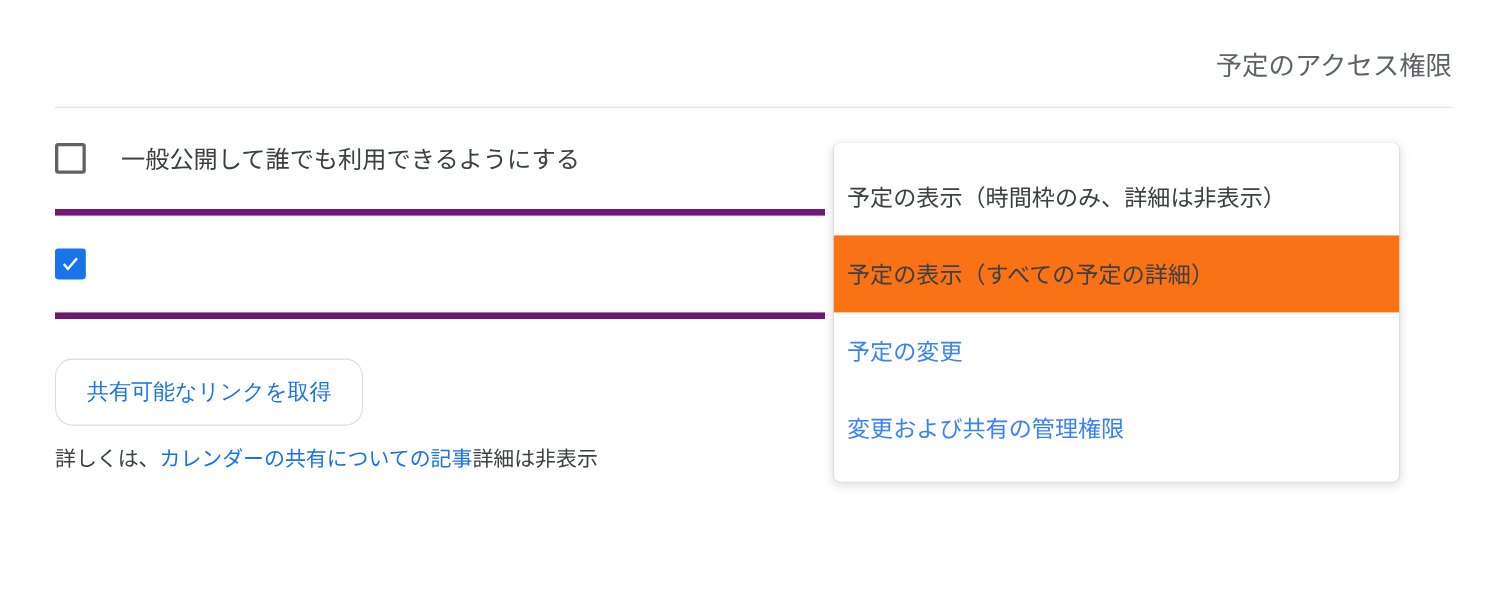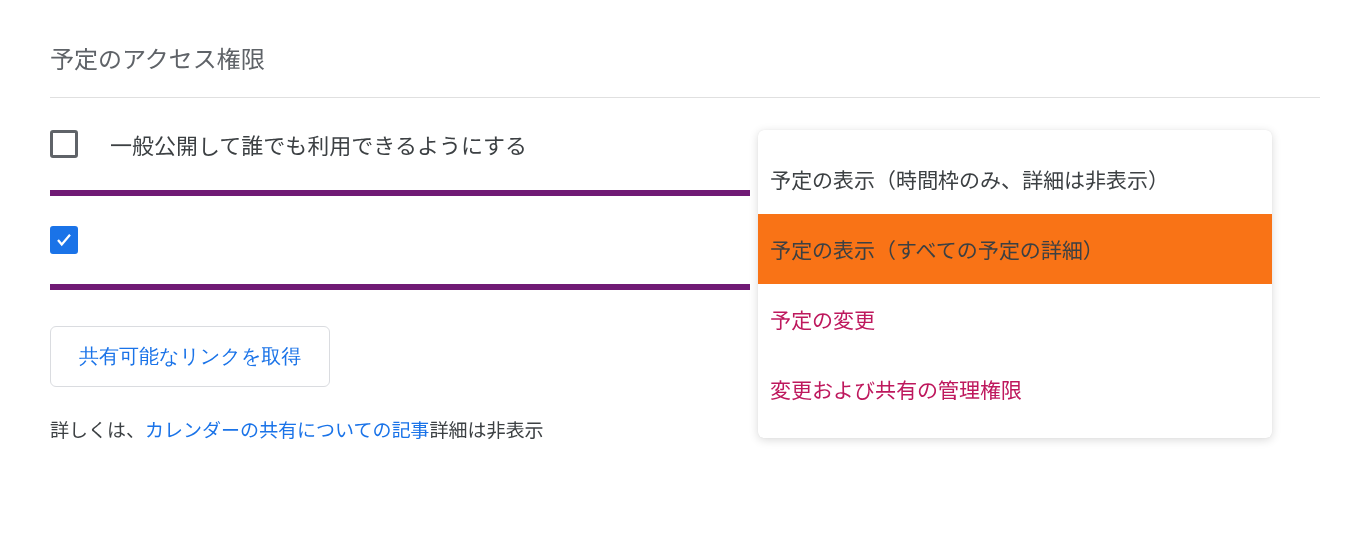--- a/index.html
+++ b/index.html
@@ -14,20 +14,21 @@
       height: 542px;
       padding: 40px 50px;
       color: #3c4043;
       position: relative;
     }
     .section-title {
       font-size: 24px;
       color: #5f6368;
       font-weight: 400;
       margin-bottom: 22px;
+      text-align: right;
     }
     .divider {
       height: 1px;
       background: #e0e0e0;
       margin-bottom: 0;
     }
     .option-row {
       display: flex;
       align-items: center;
       padding: 30px 0;
@@ -70,28 +71,28 @@
       display: inline-block;
       width: 140px;
       height: 30px;
       background: #f1f3f4;
       border-radius: 15px;
       margin-right: 4px;
     }
     .link-button {
       display: inline-block;
       border: 1px solid #dadce0;
-      border-radius: 6px;
+      border-radius: 16px;
       padding: 16px 28px;
       font-size: 20px;
       color: #1a73e8;
       background: #ffffff;
       cursor: pointer;
       margin-top: 36px;
-      margin-bottom: 28px;
+      margin-bottom: 16px;
       text-align: center;
     }
     .help-text {
       font-size: 19px;
       color: #3c4043;
     }
     .help-link {
       color: #1a73e8;
       cursor: pointer;
     }
@@ -108,21 +109,21 @@
     .dropdown-item {
       padding: 20px 12px;
       font-size: 21px;
       color: #3c4043;
       cursor: pointer;
     }
     .dropdown-item.selected {
       background: #f97316;
     }
     .dropdown-item.disabled {
-      color: #be185d;
+      color: #3b82f6;
       cursor: default;
     }
   </style>
 </head>
 <body>
 
 
 
 <div class="section-title">予定のアクセス権限</div>
 <div class="divider"></div>

